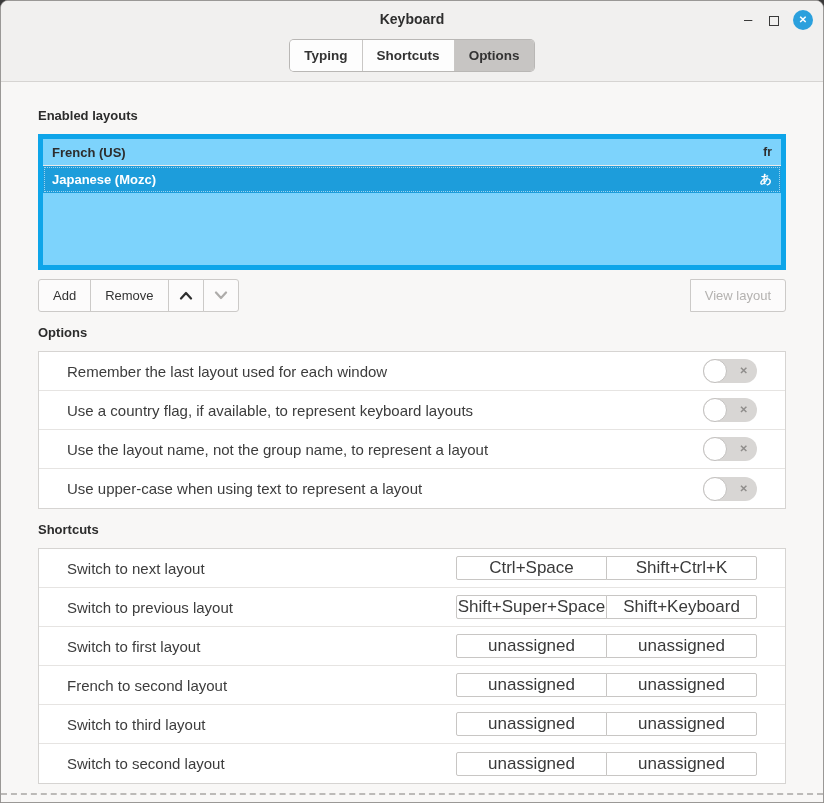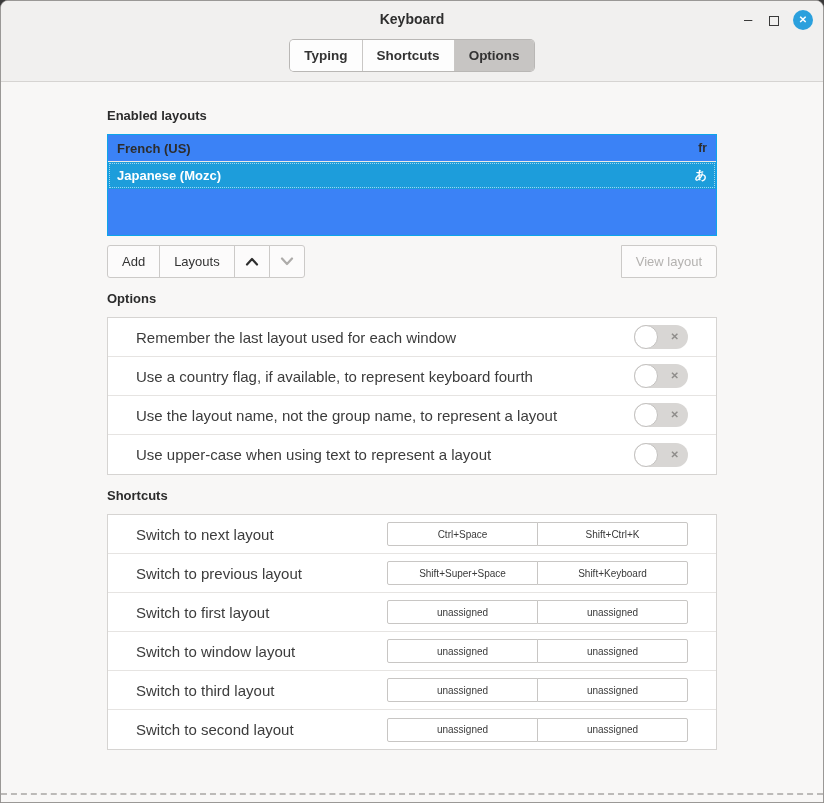--- a/index.html
+++ b/index.html
@@ -26,25 +26,25 @@
   }
   .tabs-row { display:flex; justify-content:center; padding:7px 0 10px 0; }
   .tab-group { display:flex; border-radius:4px; overflow:hidden; box-shadow:0 0 0 1px #b9b7b5; }
   .tab {
     background:#fdfdfd; border-right:1px solid #c9c7c5; color:#333;
     font-size:13.5px; padding:8px 14px; min-width:72px; text-align:right; cursor:pointer;font-weight:bold;
   }
   .tab:last-child { border-right:none; }
   .tab.active { background:#c7c5c3; }
   
-  .content { padding:0 106px; }
+  .content { padding:0 37px; }
   .section-label { font-size:13px; font-weight:bold; color:#2c2c2c; }
   .lbl-enabled { margin-top:26px; margin-bottom:11px; }
   
-  .layout-list { background:#3b82f6; border:1px solid #0ea5e9; height:102px; }
+  .layout-list { background:#7dd3fc; border:5px solid #0ea5e9; height:136px; }
   .layout-row {
     height:27px; display:flex; align-items:center; justify-content:space-between;
     padding:0 9px; border-bottom:1px solid #ebe9e7; cursor:pointer;
   }
   .layout-row .lname { font-size:13px; font-weight:bold; color:#2d2d2d; }
   .layout-row .lind { font-size:12px; font-weight:bold; color:#2d2d2d; }
   .layout-row.selected { background:#1d9ddb; border-bottom:1px solid #1d9ddb; outline:1px dotted #9ed4f0; outline-offset:-2px;gap:42px; }
   .layout-row.selected .lname, .layout-row.selected .lind { color:#fff; }
   
   .list-actions { display:flex; justify-content:space-between; margin-top:9px; }
@@ -81,21 +81,21 @@
     border:1px solid #c3c1bf; border-radius:50%;
   }
   .toggle .offmark {
     position:absolute; right:9px; top:0; height:24px; line-height:24px;
     font-size:10px; color:#8f8d8b; font-weight:bold;
   }
   
   .kb-pair { display:flex; }
   .kb-btn {
     width:151px; height:24px; background:#fff; border:1px solid #c8c6c4;
-    font-size:10px; color:#3a3a3a; display:flex; align-items:center; justify-content:center;
+    font-size:17px; color:#3a3a3a; display:flex; align-items:center; justify-content:center;
     cursor:pointer;
   }
   .kb-btn + .kb-btn { margin-left:-1px; }
   .kb-btn:first-child { border-radius:2px 0 0 2px; }
   .kb-btn:last-child { border-radius:0 2px 2px 0; }
   
   .bottom-grip {
     position:absolute; left:0; right:0; bottom:7px; height:0;
     border-top:2px dashed #bcbab8;
   }
@@ -131,21 +131,21 @@
     </div>
     <div class="layout-row selected">
       <span class="lname">Japanese (Mozc)</span>
       <span class="lind">あ</span>
     </div>
   </div>
 
   <div class="list-actions">
     <div class="btn-group">
       <div class="btn">Add</div>
-      <div class="btn">Layouts</div>
+      <div class="btn">Remove</div>
       <div class="btn arrow">
         <svg class="chev" viewBox="0 0 14 9">
             <polyline points="2,7.5 7,2 12,7.5"></polyline>
           </svg>
       </div>
       <div class="btn arrow disabled">
         <svg class="chev" viewBox="0 0 14 9">
             <polyline points="2,1.5 7,7 12,1.5"></polyline>
           </svg>
       </div>
@@ -158,21 +158,21 @@
   <div class="section-label lbl-section">Options</div>
   <div class="frame">
     <div class="frame-row">
       <span class="row-label">Remember the last layout used for each window</span>
       <div class="toggle">
         <span class="offmark">✕</span>
         <span class="knob"></span>
       </div>
     </div>
     <div class="frame-row">
-      <span class="row-label">Use a country flag, if available, to represent keyboard fourth</span>
+      <span class="row-label">Use a country flag, if available, to represent keyboard layouts</span>
       <div class="toggle">
         <span class="offmark">✕</span>
         <span class="knob"></span>
       </div>
     </div>
     <div class="frame-row">
       <span class="row-label">Use the layout name, not the group name, to represent a layout</span>
       <div class="toggle">
         <span class="offmark">✕</span>
         <span class="knob"></span>
@@ -204,21 +204,21 @@
       </div>
     </div>
     <div class="frame-row">
       <span class="row-label">Switch to first layout</span>
       <div class="kb-pair">
         <div class="kb-btn">unassigned</div>
         <div class="kb-btn">unassigned</div>
       </div>
     </div>
     <div class="frame-row">
-      <span class="row-label">Switch to window layout</span>
+      <span class="row-label">French to second layout</span>
       <div class="kb-pair">
         <div class="kb-btn">unassigned</div>
         <div class="kb-btn">unassigned</div>
       </div>
     </div>
     <div class="frame-row">
       <span class="row-label">Switch to third layout</span>
       <div class="kb-pair">
         <div class="kb-btn">unassigned</div>
         <div class="kb-btn">unassigned</div>

